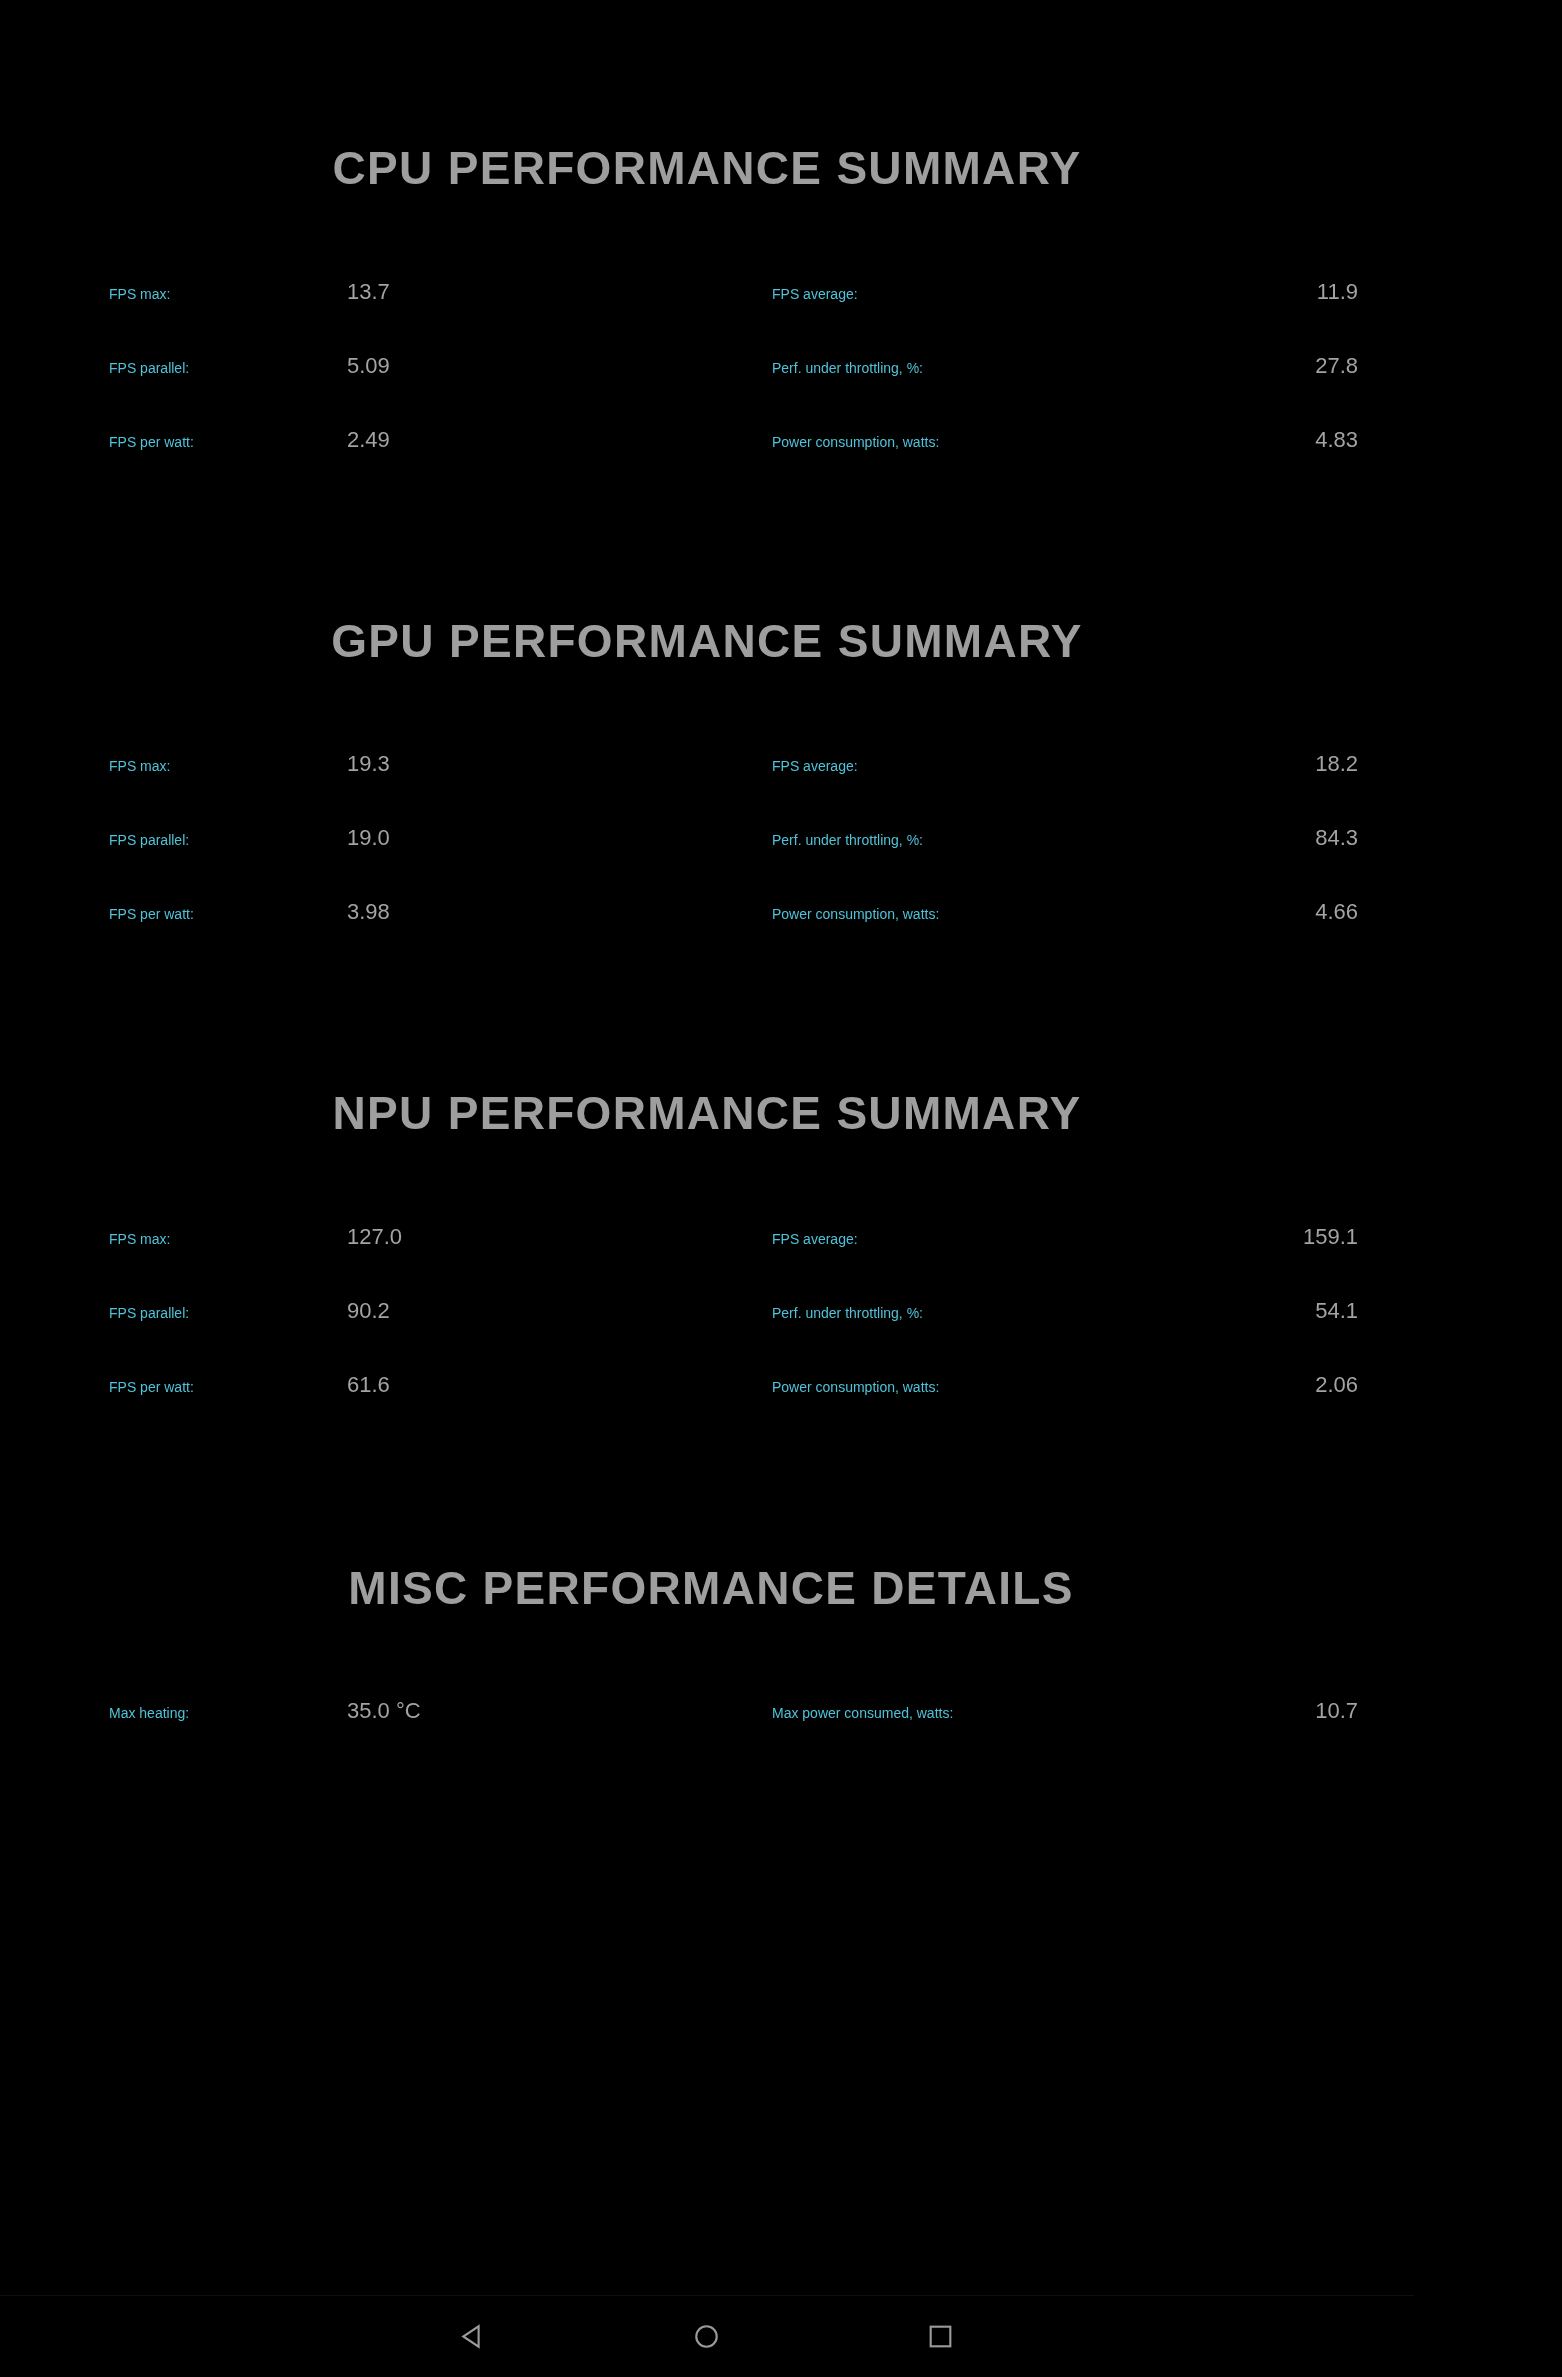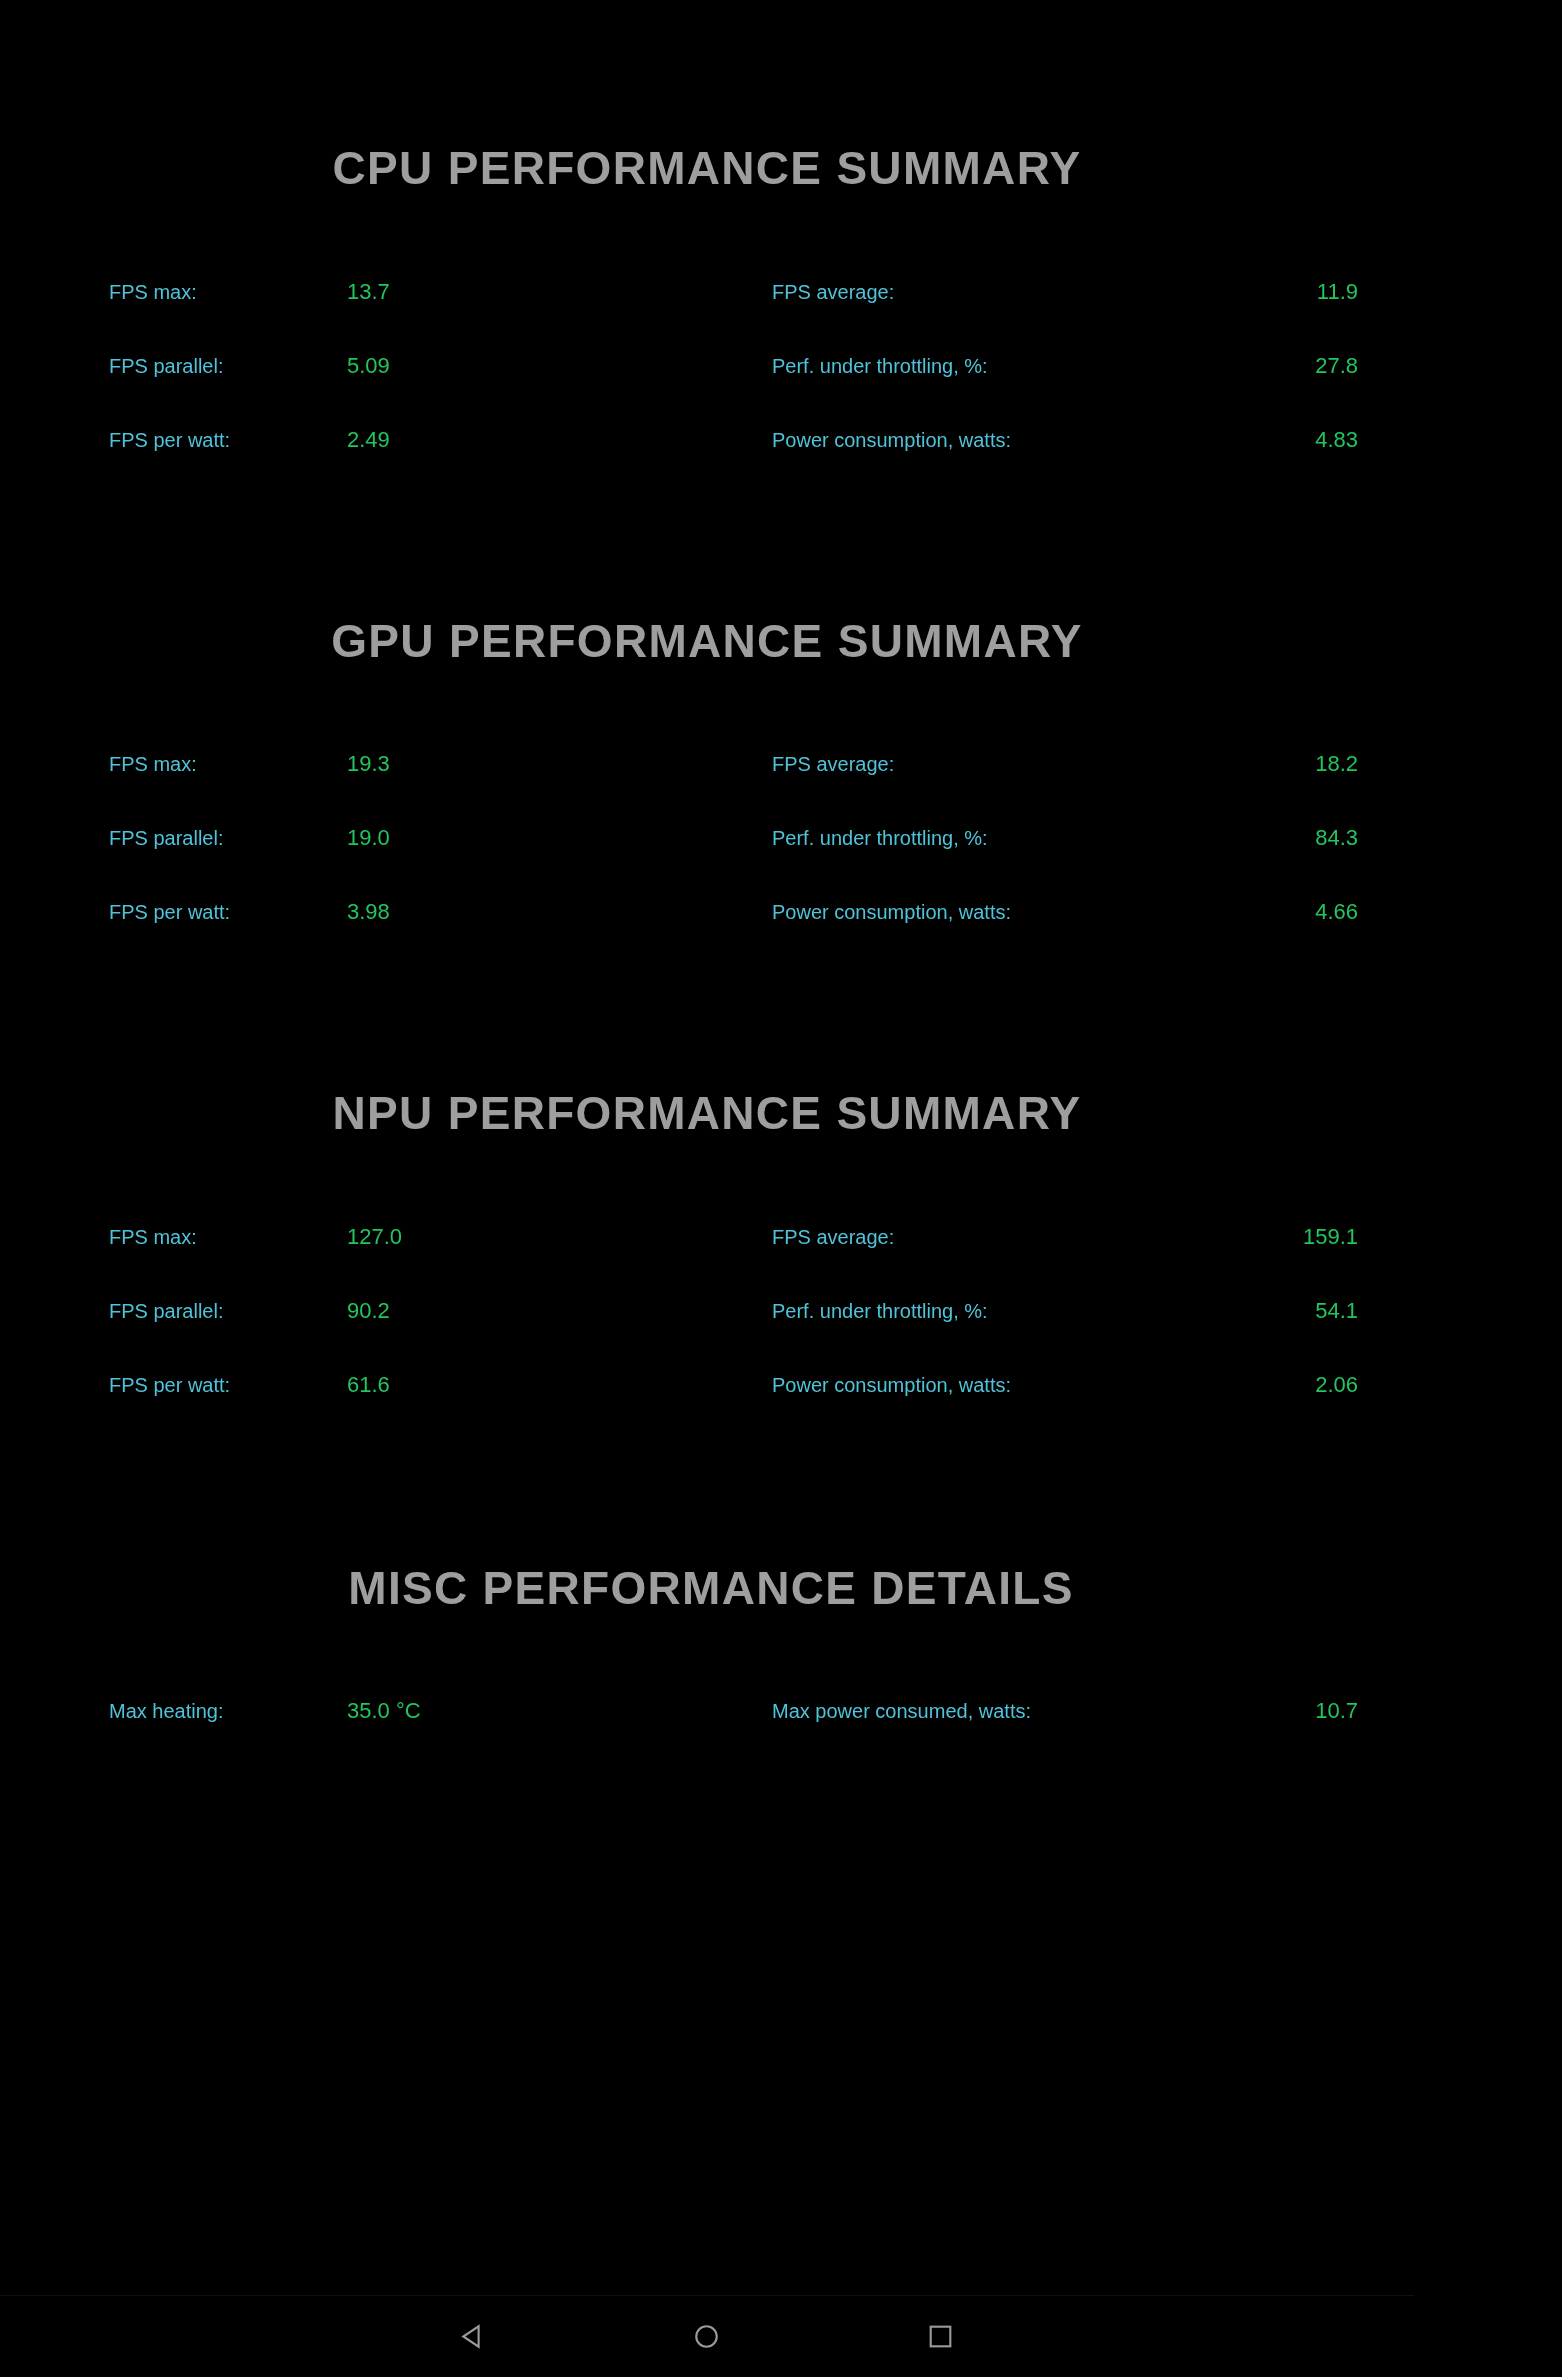--- a/index.html
+++ b/index.html
@@ -42,25 +42,25 @@
     width: 100%;
     align-items: baseline;
   }
   .cell {
     display: flex;
     align-items: baseline;
     width: 50%;
   }
   .cell .label {
     color: #4fc3d9;
-    font-size: 20px;
+    font-size: 14px;
     white-space: nowrap;
   }
   .cell .value {
-    color: #22c55e;
+    color: #a3a3a3;
     font-size: 22px;
     white-space: nowrap;
     text-align: right;
   }
   
   .cell.left { padding-left: 109px; }
   .cell.left .label { width: 238px; }
   .cell.left .value { width: 170px; text-align: left; }
   
   .cell.right { padding-left: 65px; padding-right: 56px; }

